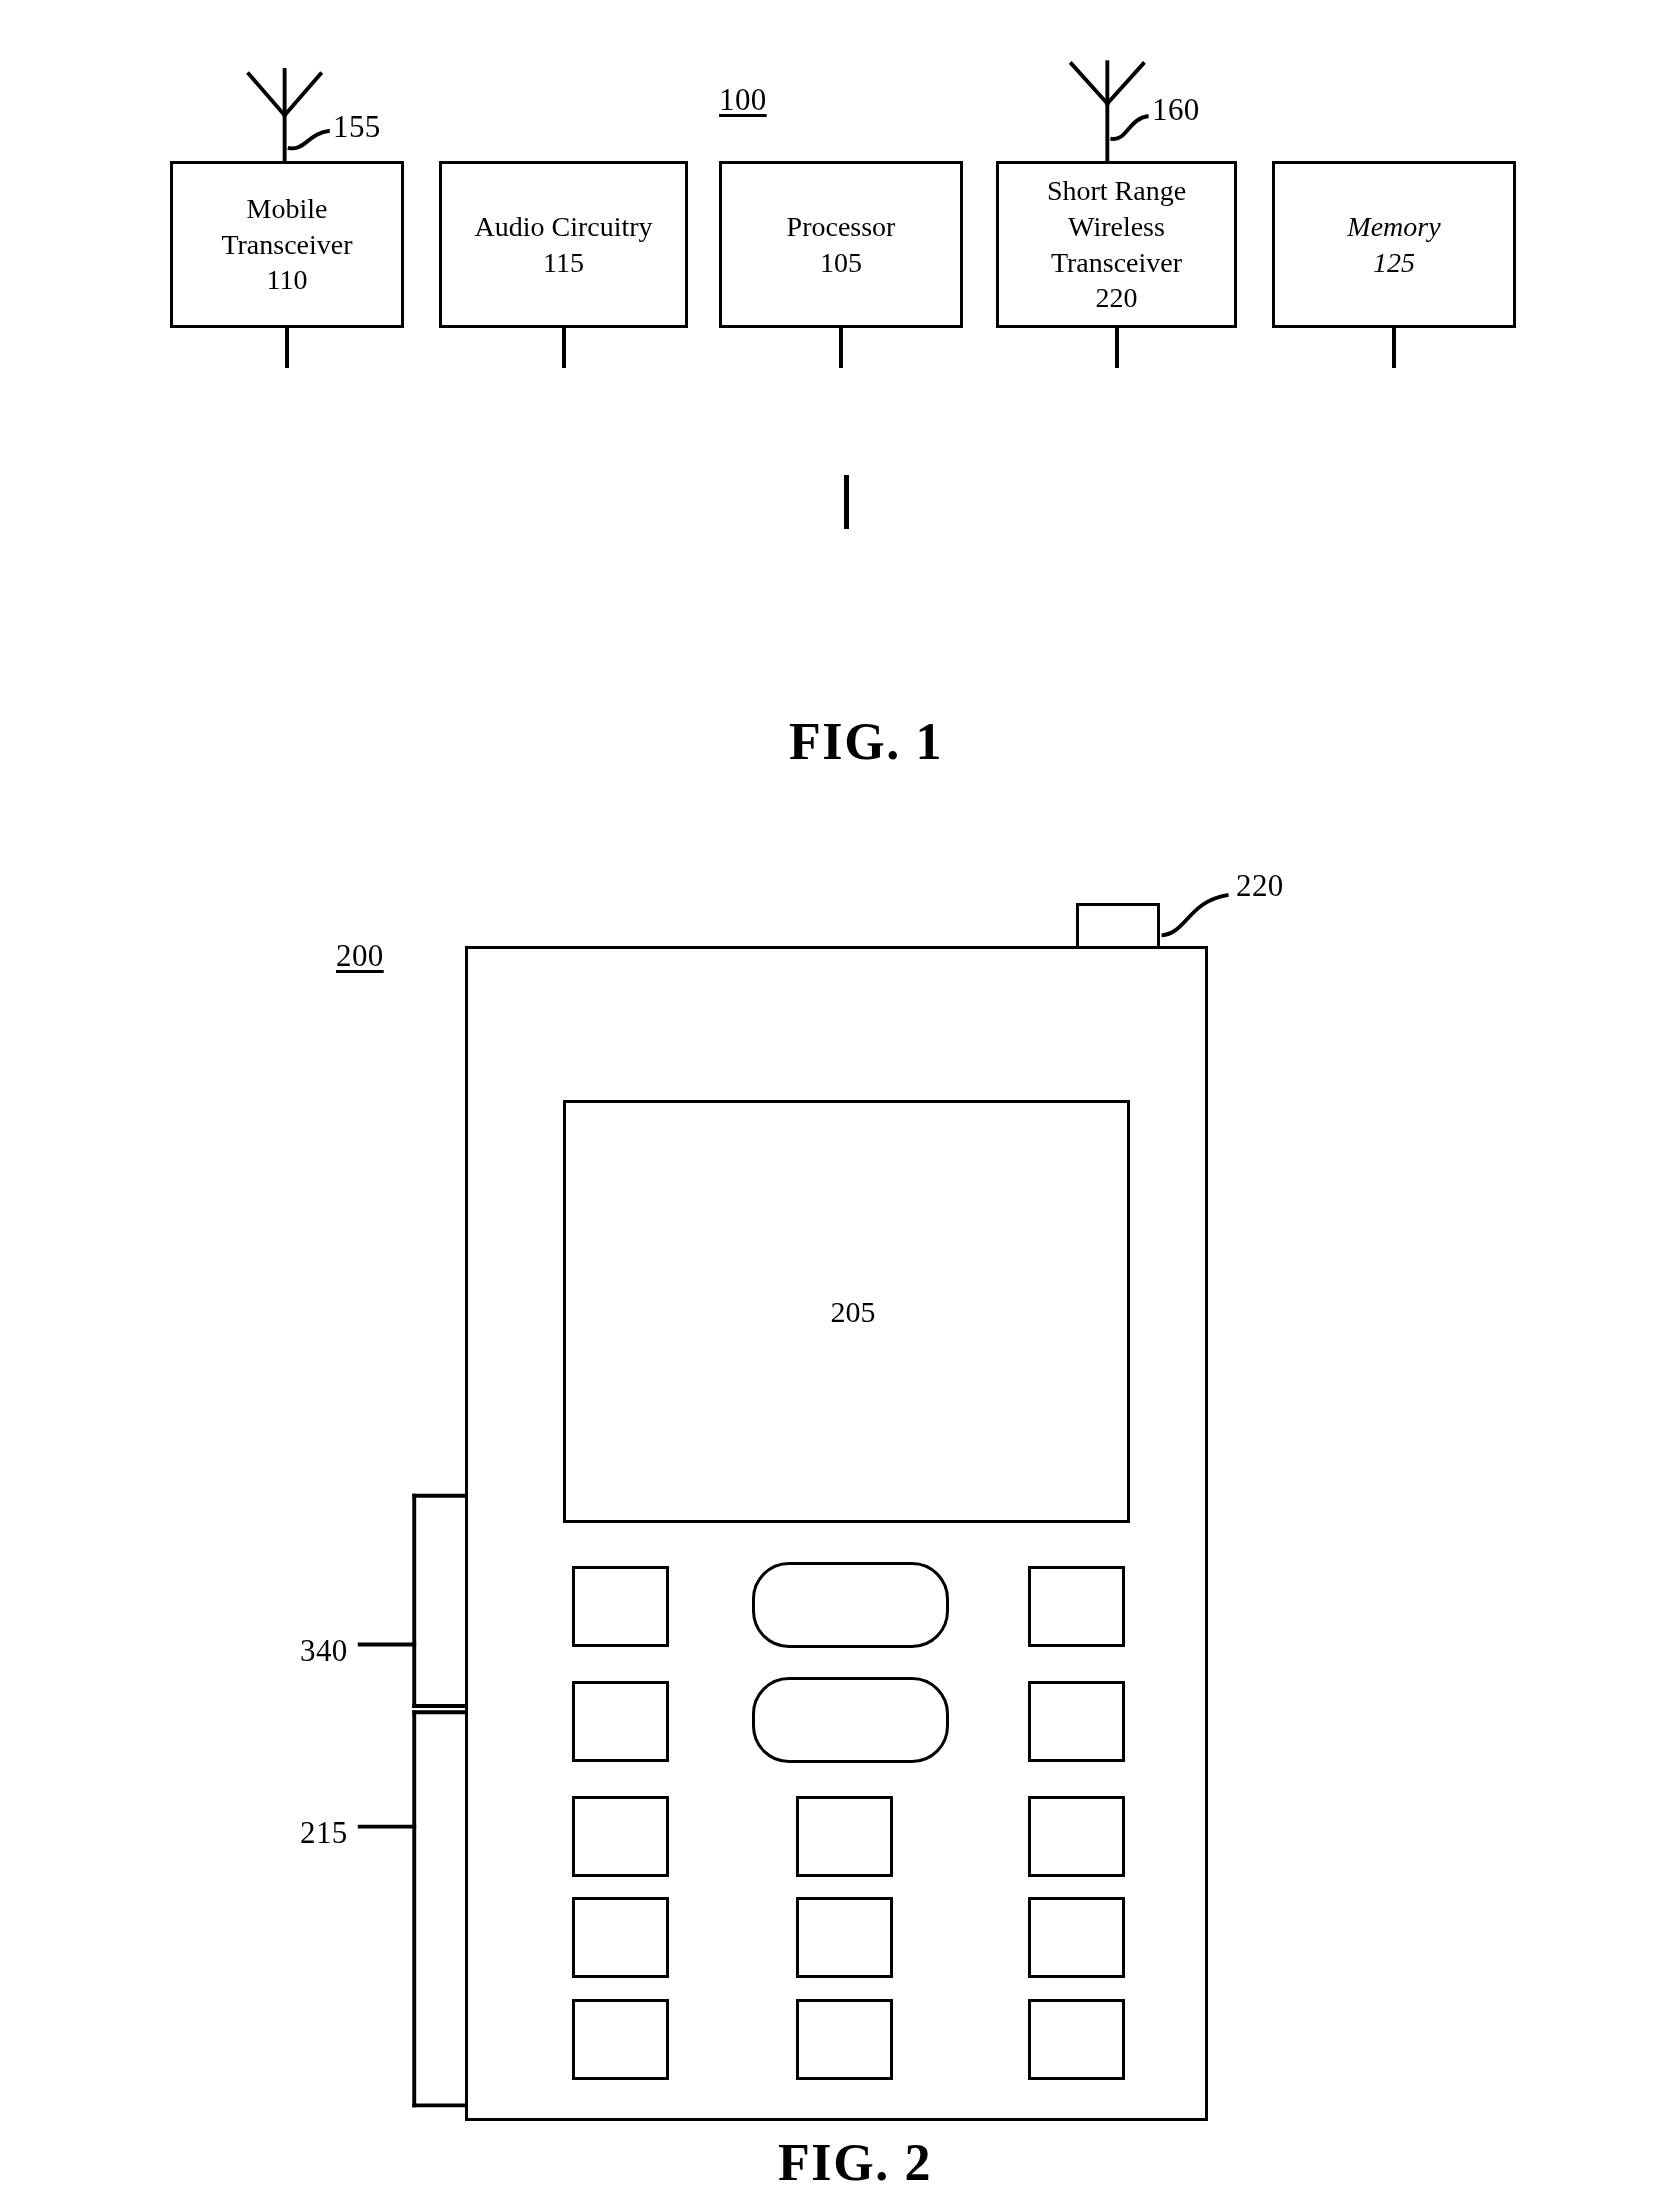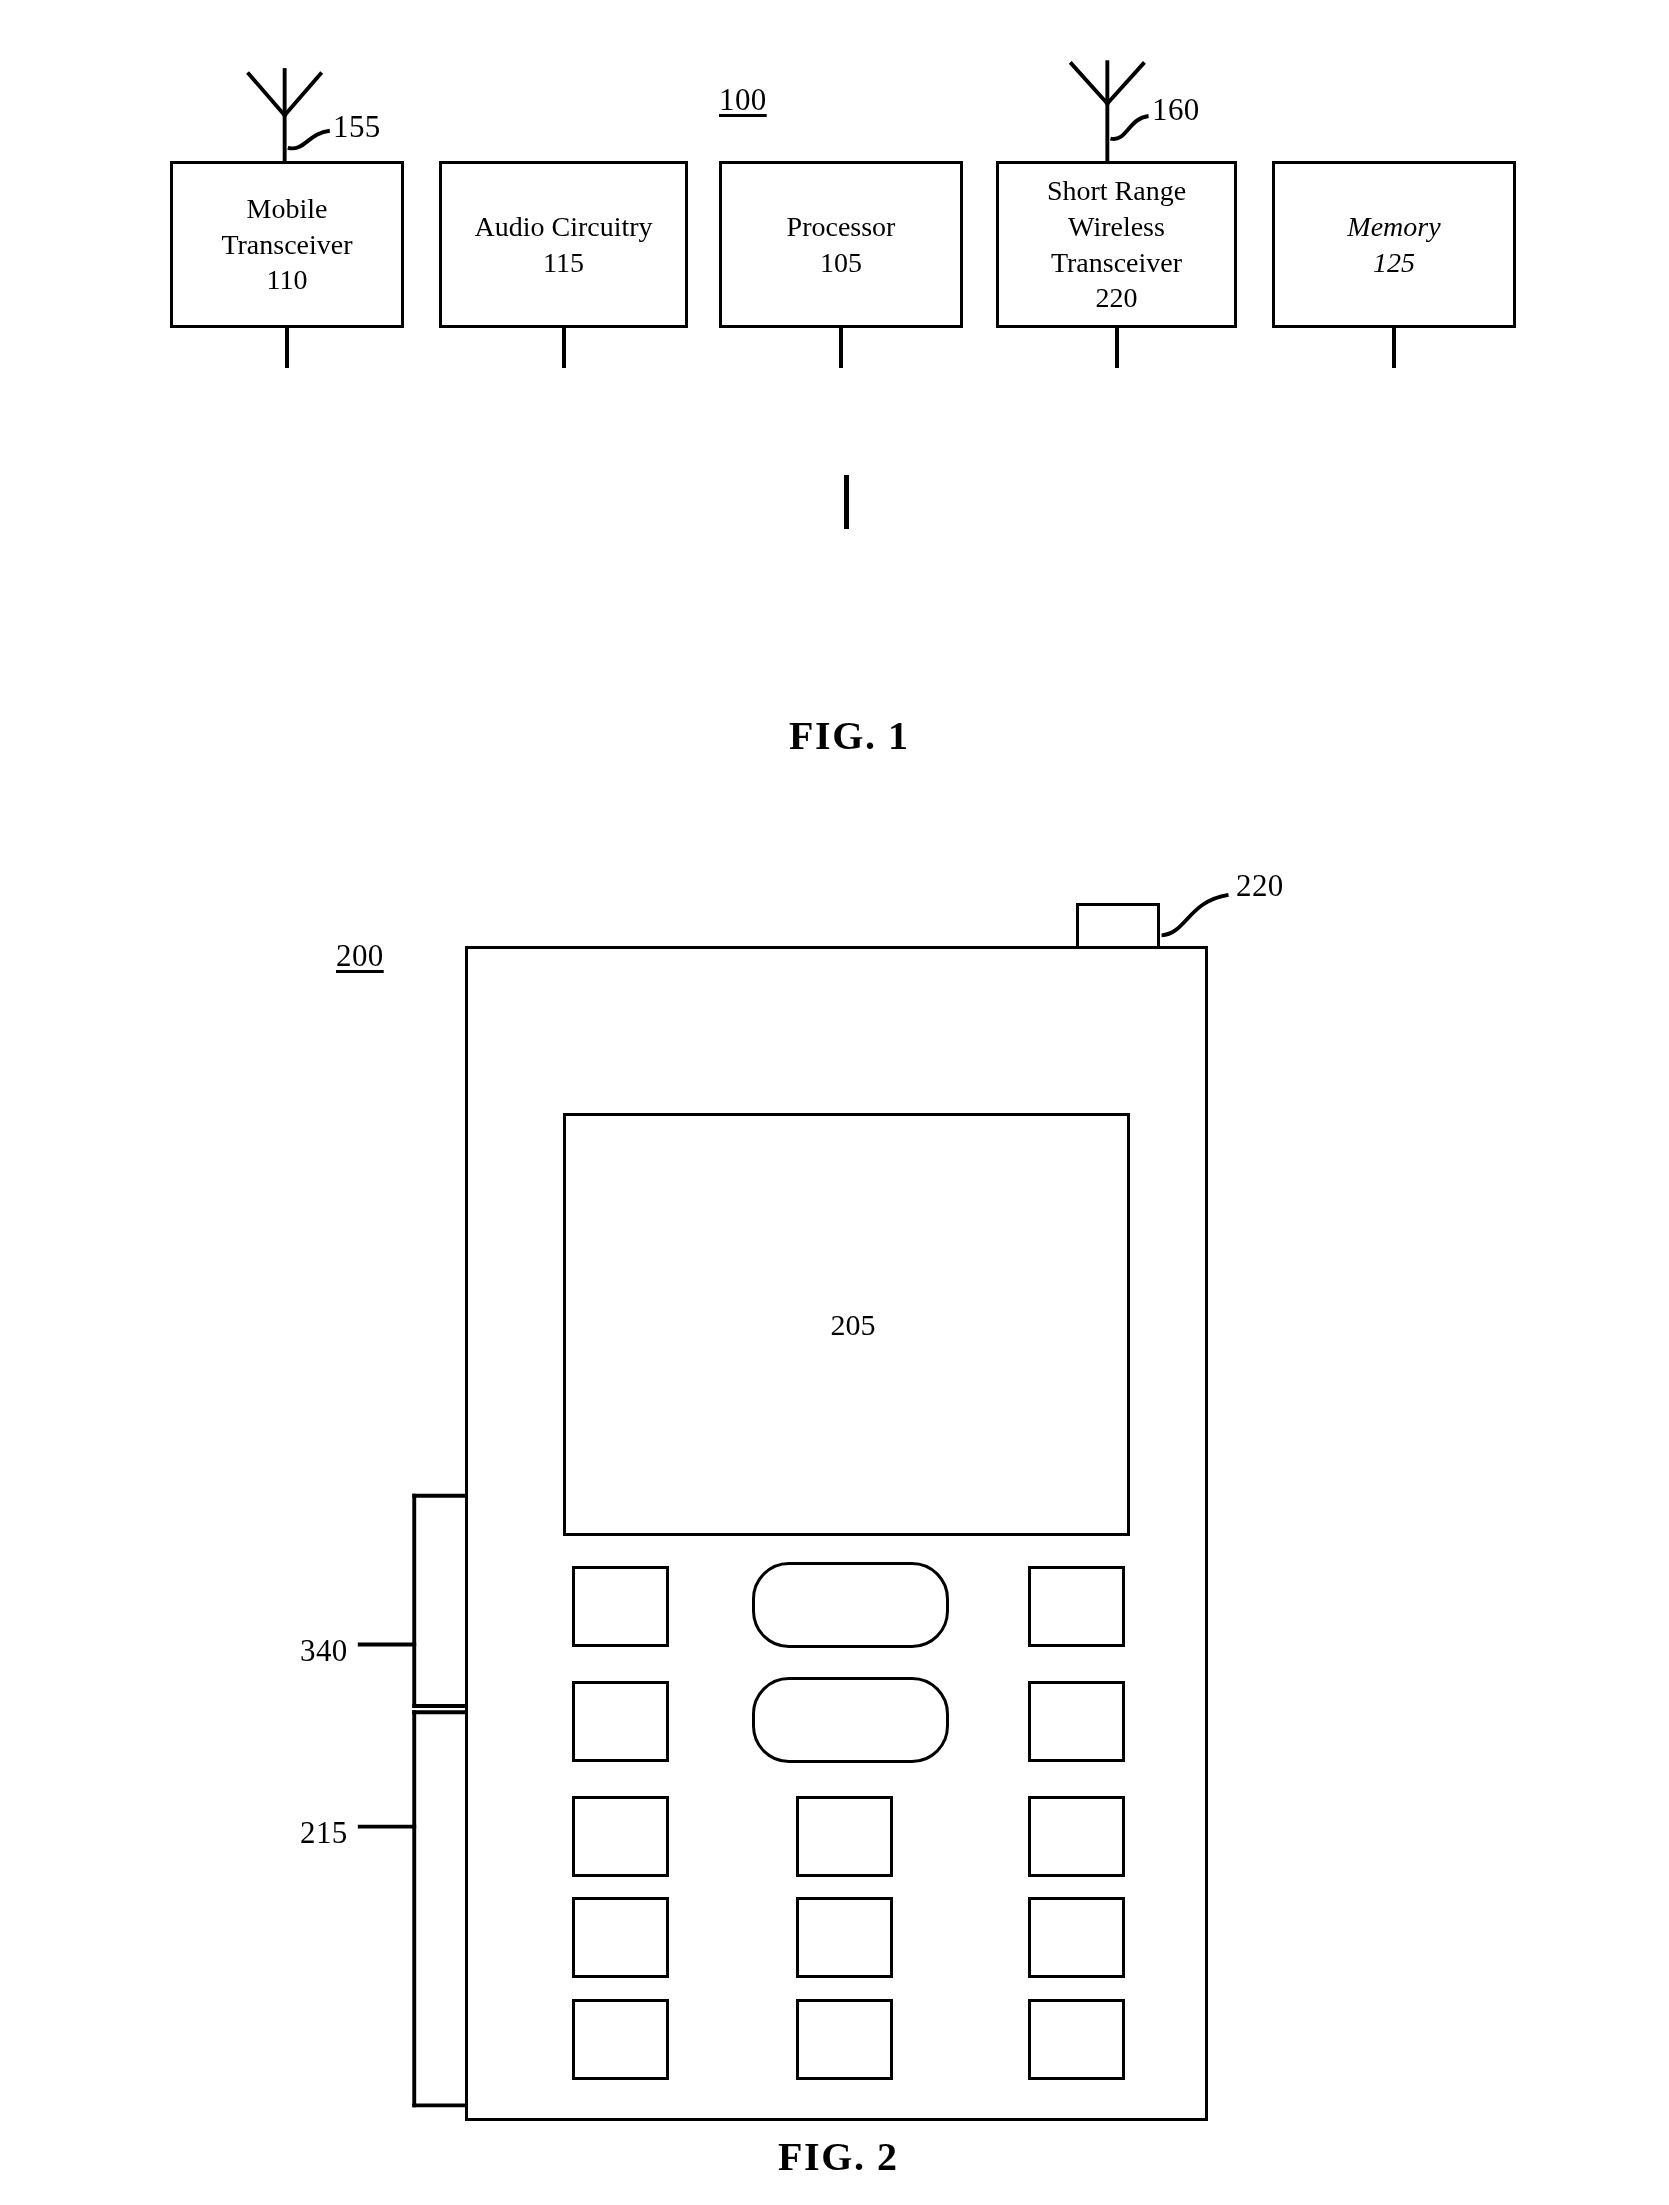--- a/index.html
+++ b/index.html
@@ -66,21 +66,21 @@
   .ref {
     position: absolute;
     font-size: 31px;
     white-space: nowrap;
     letter-spacing: 0.4px;
   }
   .ref.underlined { text-decoration: underline; text-underline-offset: 3.9px; }
 
   .figcaption {
     position: absolute;
-    font-size: 40px;
+    font-size: 52px;
     font-weight: bold;
     letter-spacing: 1.6px;
     white-space: nowrap;
   }
 
   
   .device-body {
     position: absolute;
     border: 3.1px solid #000;
     background: #fff;
@@ -196,21 +196,21 @@
   <div class="abs" style="left:0;top:817px;width:1670px;height:1388px;">
 
     <div class="ref underlined" style="left:336px;top:121px;">200</div>
 
     <div class="ref" style="left:1236px;top:51px;">220</div>
 
     <div class="device-tab" style="left:1076px;top:86px;width:84px;height:44px;"></div>
 
     <div class="device-body" style="left:465px;top:129px;width:743px;height:1175px;"></div>
 
-    <div class="screen" style="left:563px;top:296px;width:567px;height:423px;padding-left:13px;">
+    <div class="screen" style="left:563px;top:283px;width:567px;height:423px;padding-left:13px;">
       <span>205</span>
     </div>
 
     <div class="abs" style="left:0;top:0;width:1670px;height:1388px;">
 
       <div class="key" style="left:572px;top:749px;width:97px;height:81px;"></div>
       <div class="key pill" style="left:752px;top:745px;width:197px;height:86px;"></div>
       <div class="key" style="left:1028px;top:749px;width:97px;height:81px;"></div>
 
       <div class="key" style="left:572px;top:864px;width:97px;height:81px;"></div>

